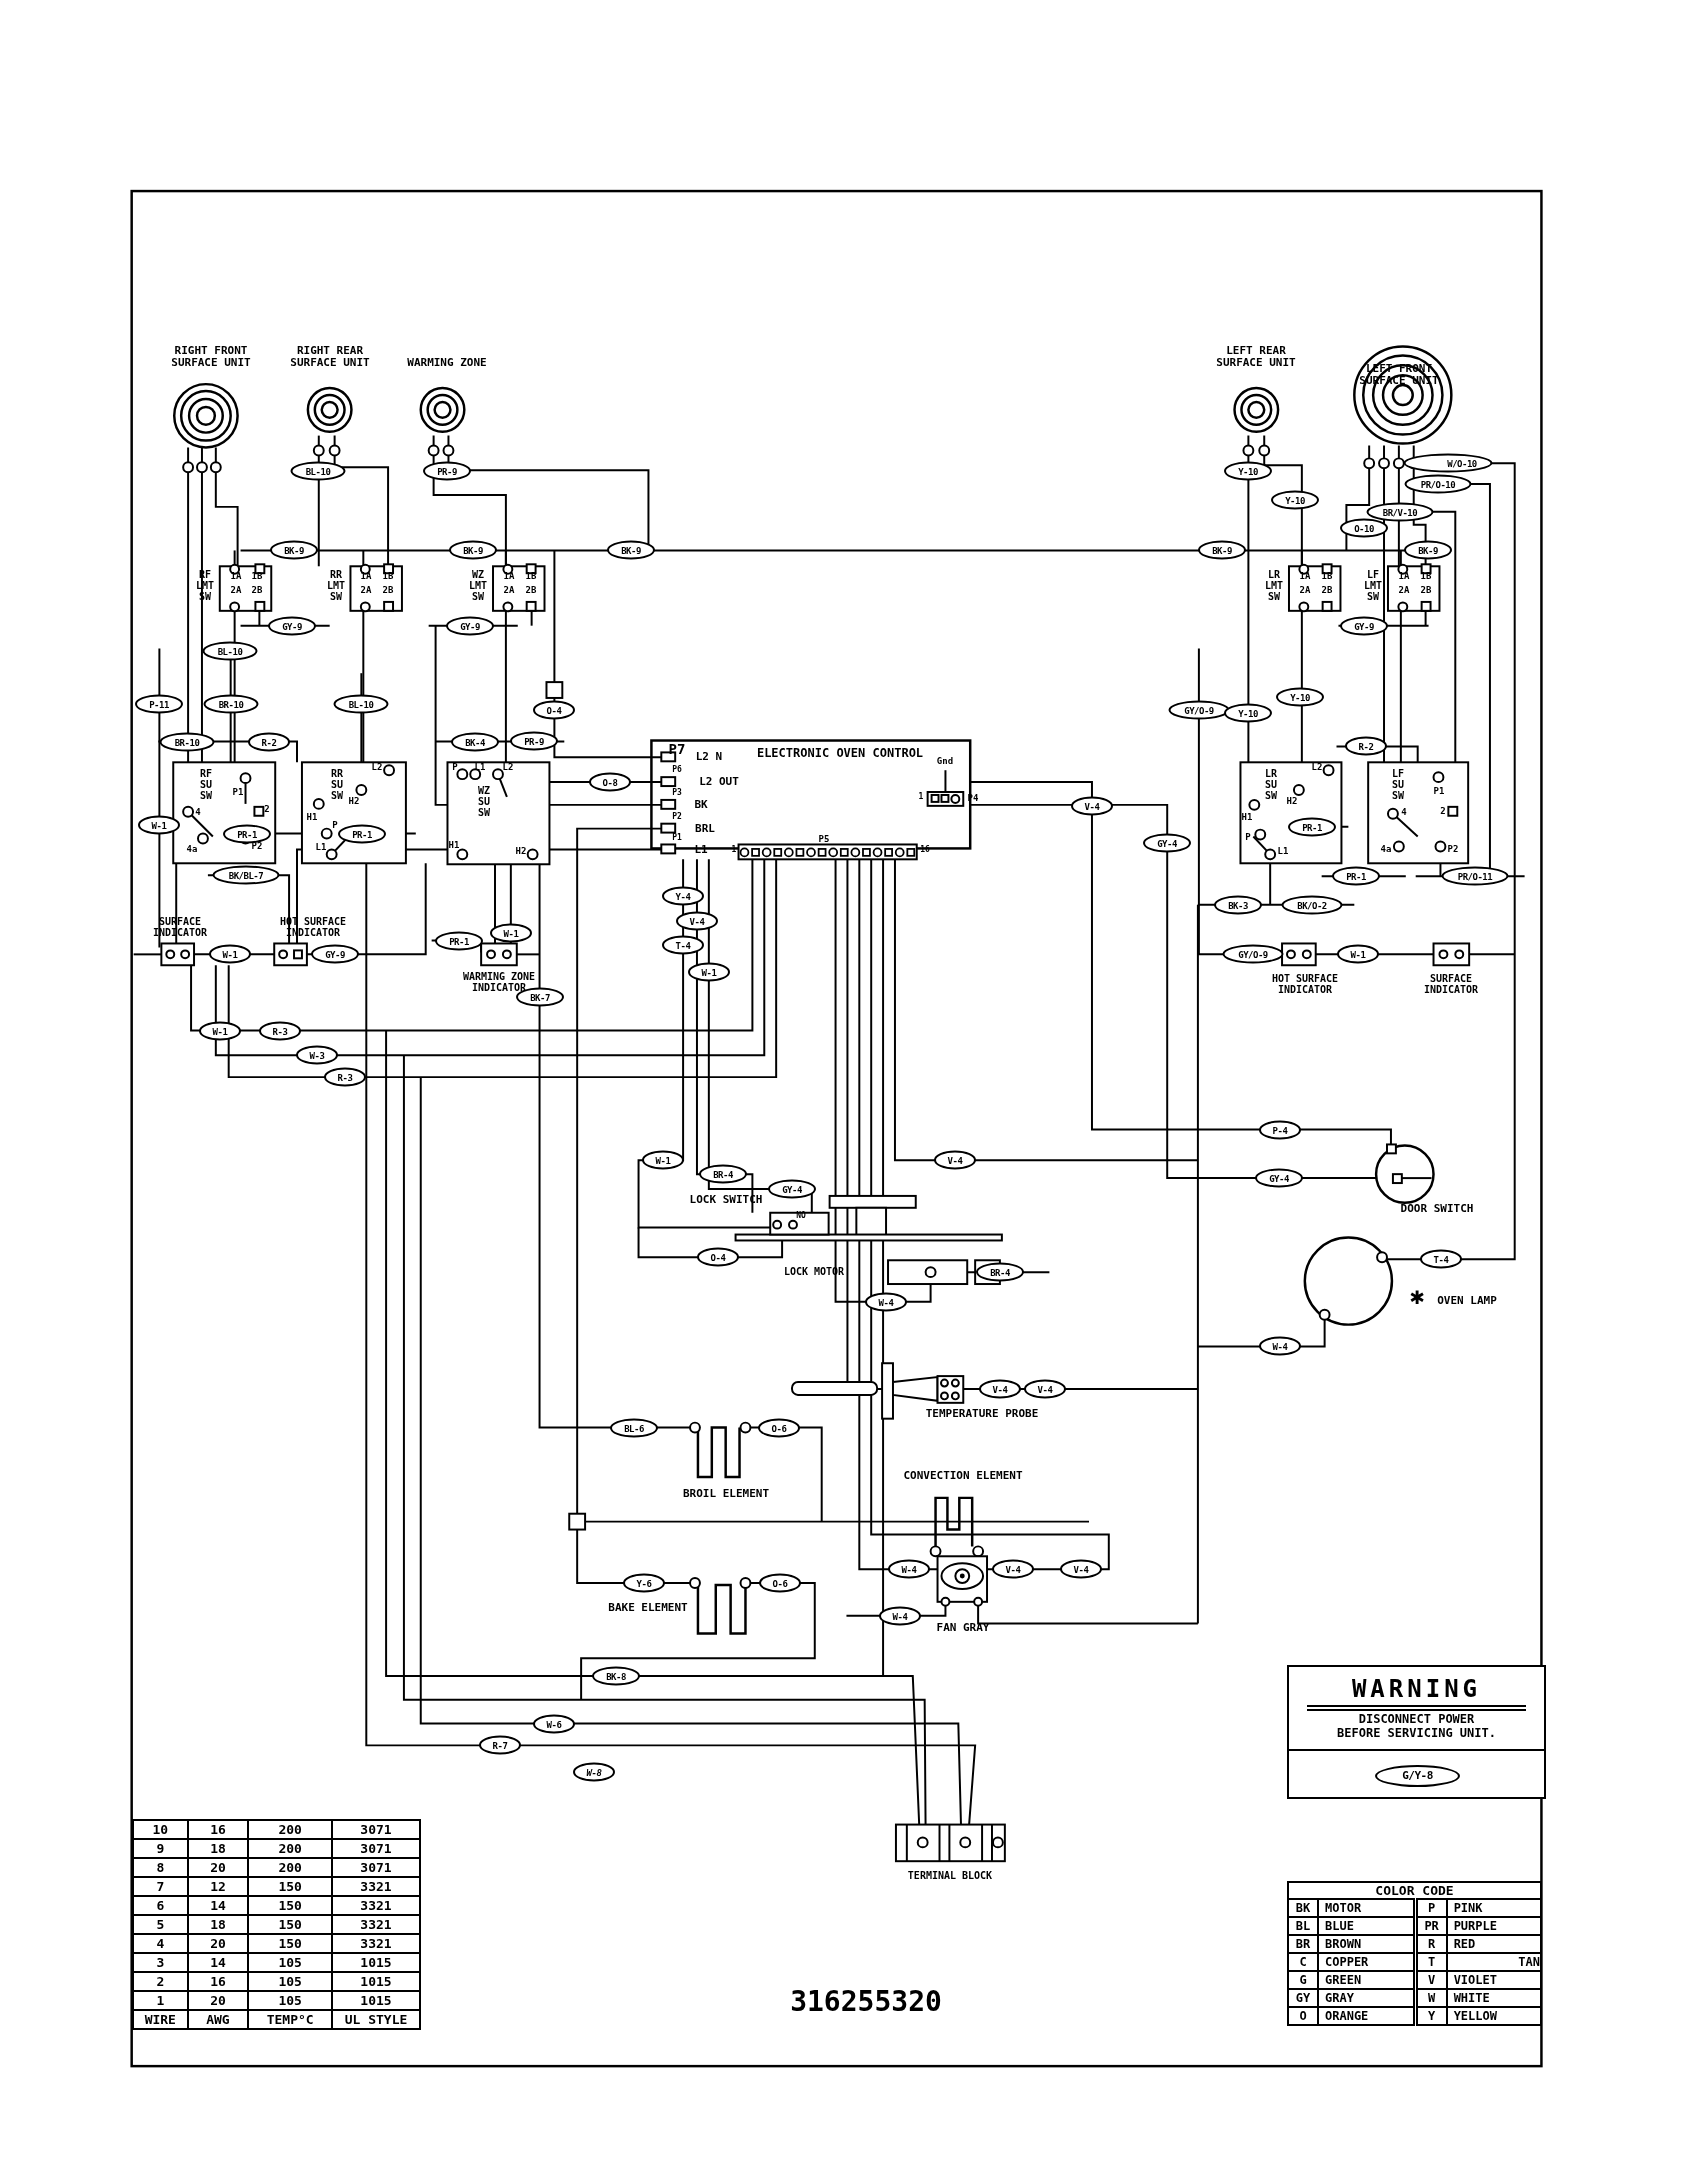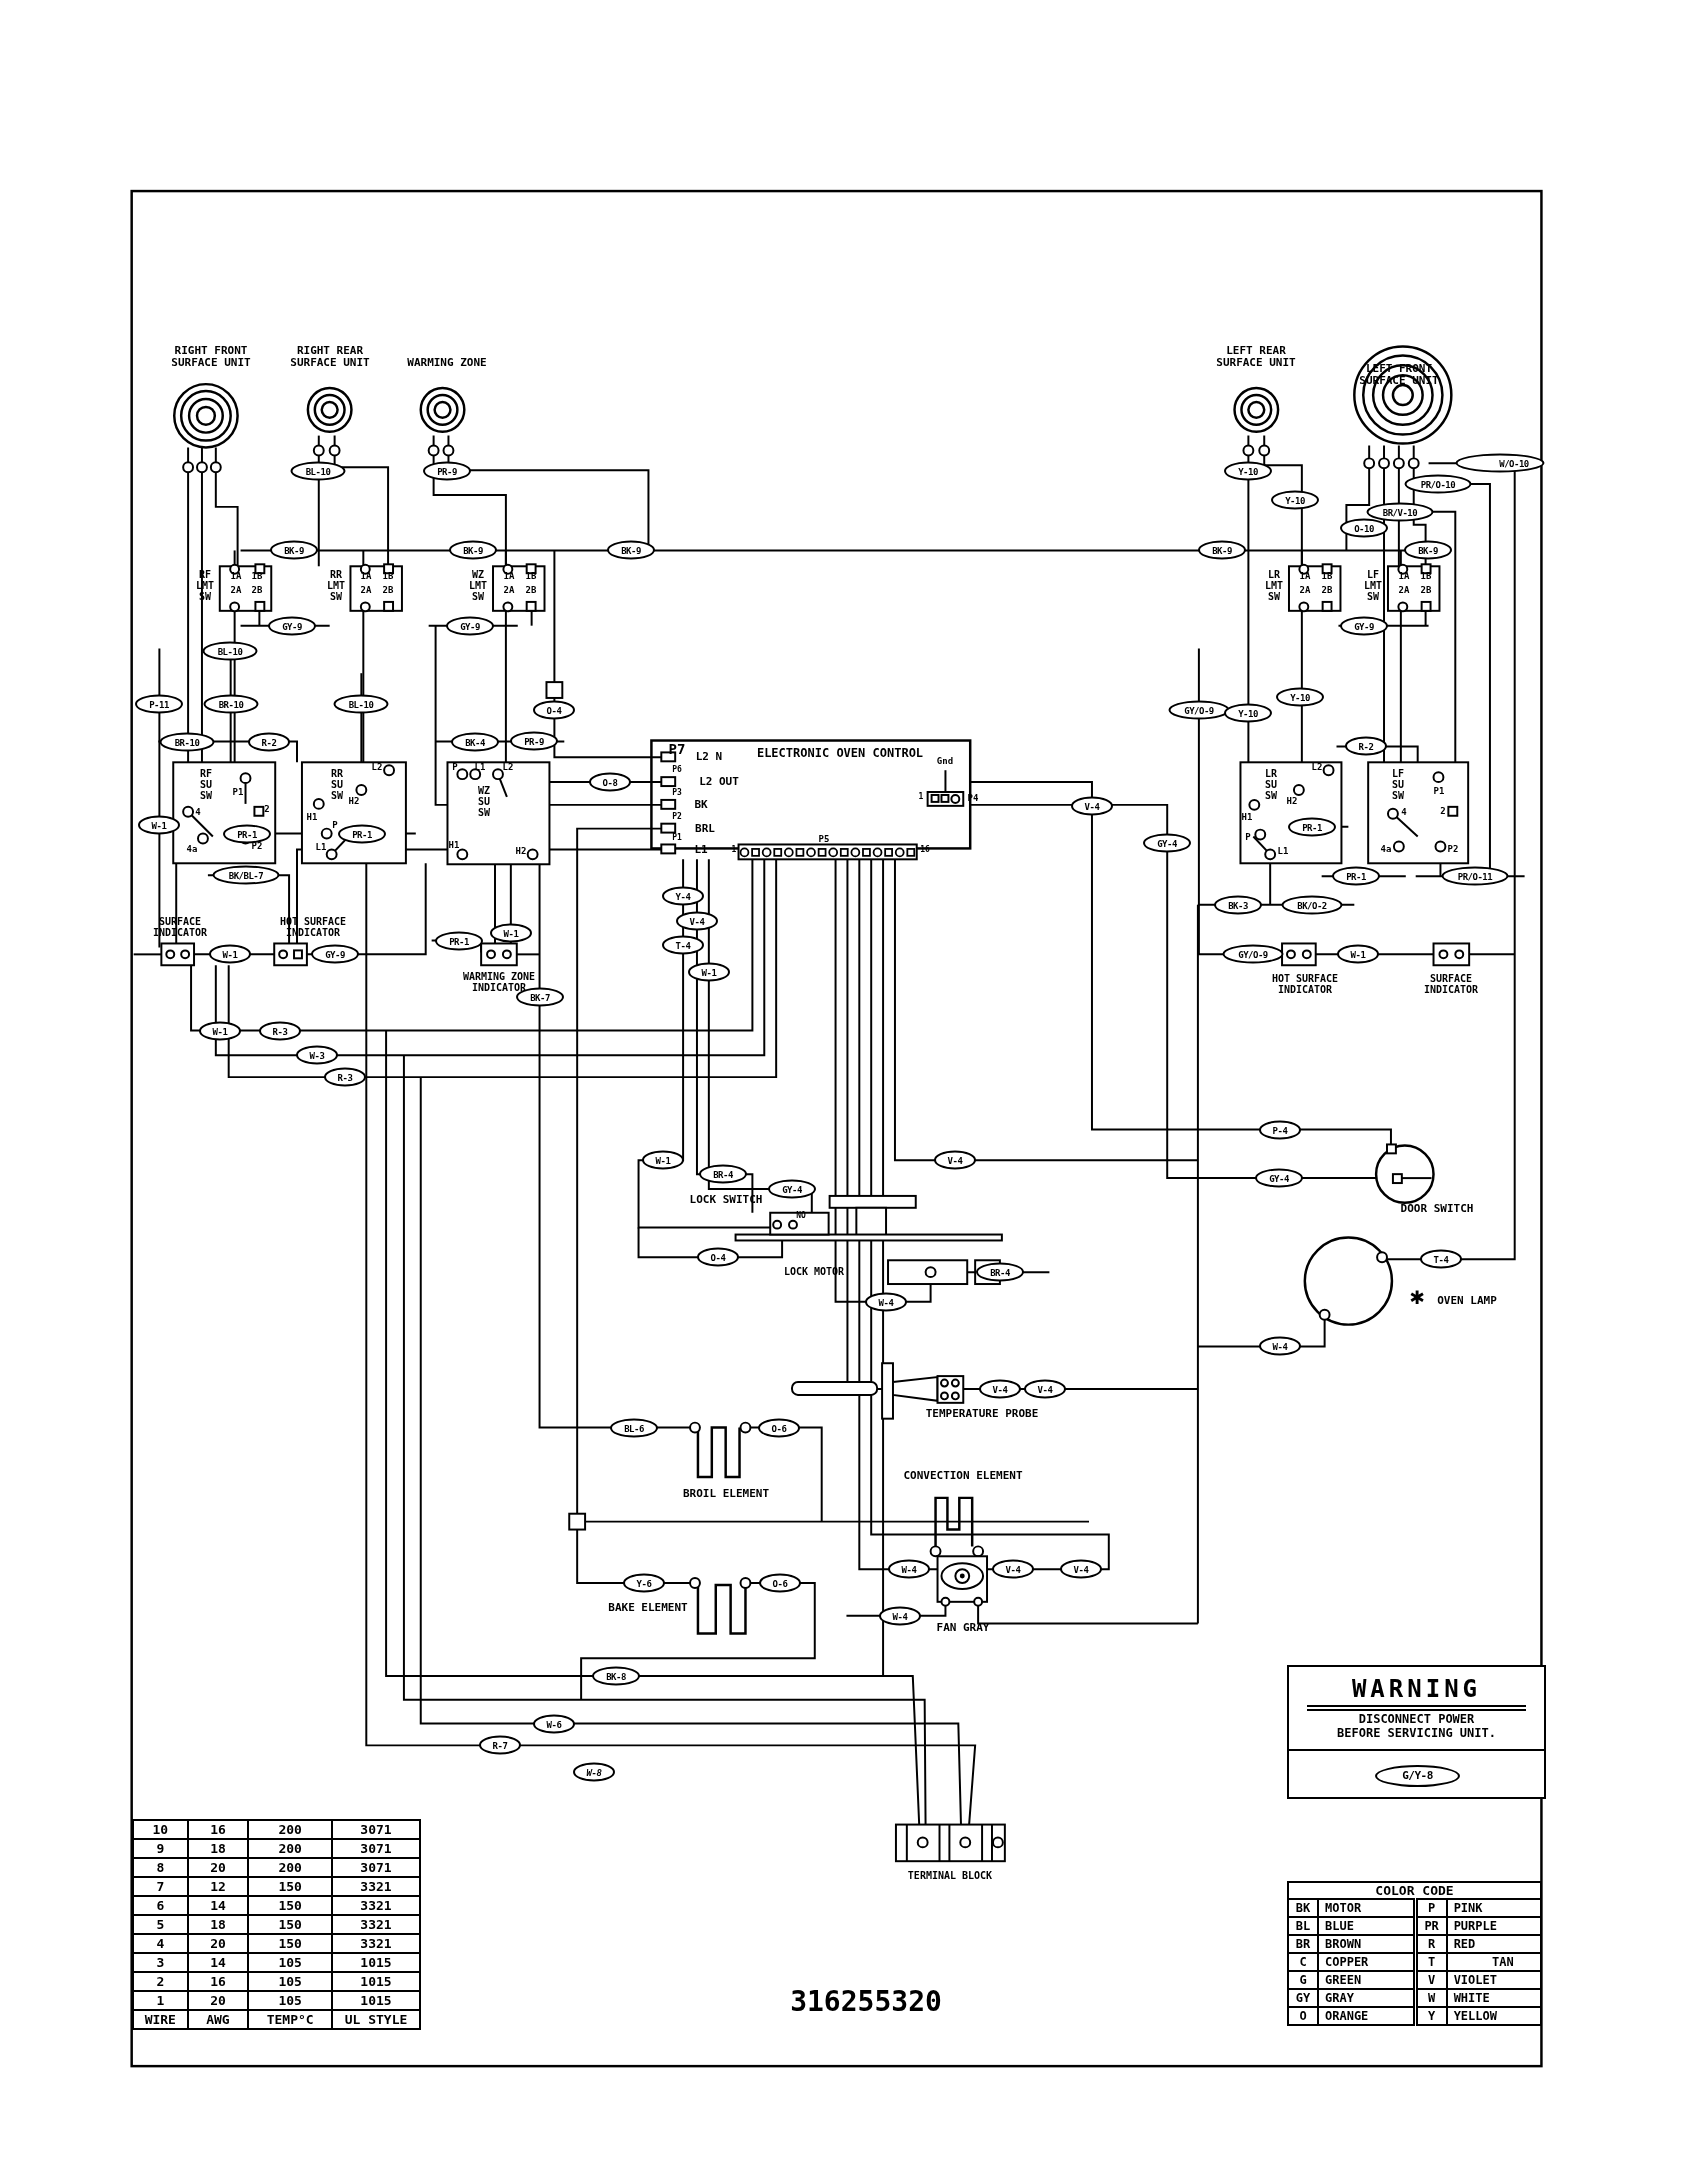--- a/index.html
+++ b/index.html
@@ -510,21 +510,21 @@
       <div class="txt" style="left: 1404px; top: 571px; font-size: 9px;">1A</div>
       <div class="txt" style="left: 1426px; top: 571px; font-size: 9px;">1B</div>
       <div class="txt" style="left: 1404px; top: 585px; font-size: 9px;">2A</div>
       <div class="txt" style="left: 1426px; top: 585px; font-size: 9px;">2B</div>
     </div>
 <div id="wlbl-layer">
       <div class="wlbl" style="left: 318px; top: 471px; width: 47px; height: 15px;">BL-10</div>
       <div class="wlbl" style="left: 447px; top: 471px; width: 40px; height: 15px;">PR-9</div>
       <div class="wlbl" style="left: 1248px; top: 471px; width: 40px; height: 15px;">Y-10</div>
       <div class="wlbl" style="left: 1295px; top: 500px; width: 40px; height: 15px;">Y-10</div>
-      <div class="wlbl" style="left: 1500px; top: 463px; width: 53px; height: 15px; padding-left: 30px;">W/O-10</div>
+      <div class="wlbl" style="left: 1448px; top: 463px; width: 53px; height: 15px; padding-left: 30px;">W/O-10</div>
       <div class="wlbl" style="left: 1438px; top: 484px; width: 59px; height: 15px;">PR/O-10</div>
       <div class="wlbl" style="left: 1400px; top: 512px; width: 59px; height: 15px;">BR/V-10</div>
       <div class="wlbl" style="left: 1364px; top: 528px; width: 40px; height: 15px;">O-10</div>
       <div class="wlbl" style="left: 294px; top: 550px; width: 40px; height: 15px;">BK-9</div>
       <div class="wlbl" style="left: 473px; top: 550px; width: 40px; height: 15px;">BK-9</div>
       <div class="wlbl" style="left: 631px; top: 550px; width: 40px; height: 15px;">BK-9</div>
       <div class="wlbl" style="left: 1222px; top: 550px; width: 40px; height: 15px;">BK-9</div>
       <div class="wlbl" style="left: 1428px; top: 550px; width: 40px; height: 15px;">BK-9</div>
       <div class="wlbl" style="left: 292px; top: 626px; width: 40px; height: 15px;">GY-9</div>
       <div class="wlbl" style="left: 470px; top: 626px; width: 40px; height: 15px;">GY-9</div>
@@ -700,21 +700,21 @@
         <tr>
           <td class="code" style="text-align: center;">BR</td>
           <td class="" style="text-align: left; padding-left: 6px;">BROWN</td>
           <td class="code sep" style="text-align: center;">R</td>
           <td class="" style="text-align: left; padding-left: 6px;">RED</td>
         </tr>
         <tr>
           <td class="code" style="text-align: center;">C</td>
           <td class="" style="text-align: left; padding-left: 6px;">COPPER</td>
           <td class="code sep" style="text-align: center;">T</td>
-          <td class="" style="text-align: center; padding-left: 18px;">TAN</td>
+          <td class="" style="text-align: right; padding-left: 18px;">TAN</td>
         </tr>
         <tr>
           <td class="code" style="text-align: center;">G</td>
           <td class="" style="text-align: left; padding-left: 6px;">GREEN</td>
           <td class="code sep" style="text-align: center;">V</td>
           <td class="" style="text-align: left; padding-left: 6px;">VIOLET</td>
         </tr>
         <tr>
           <td class="code" style="text-align: center;">GY</td>
           <td class="" style="text-align: left; padding-left: 6px;">GRAY</td>

